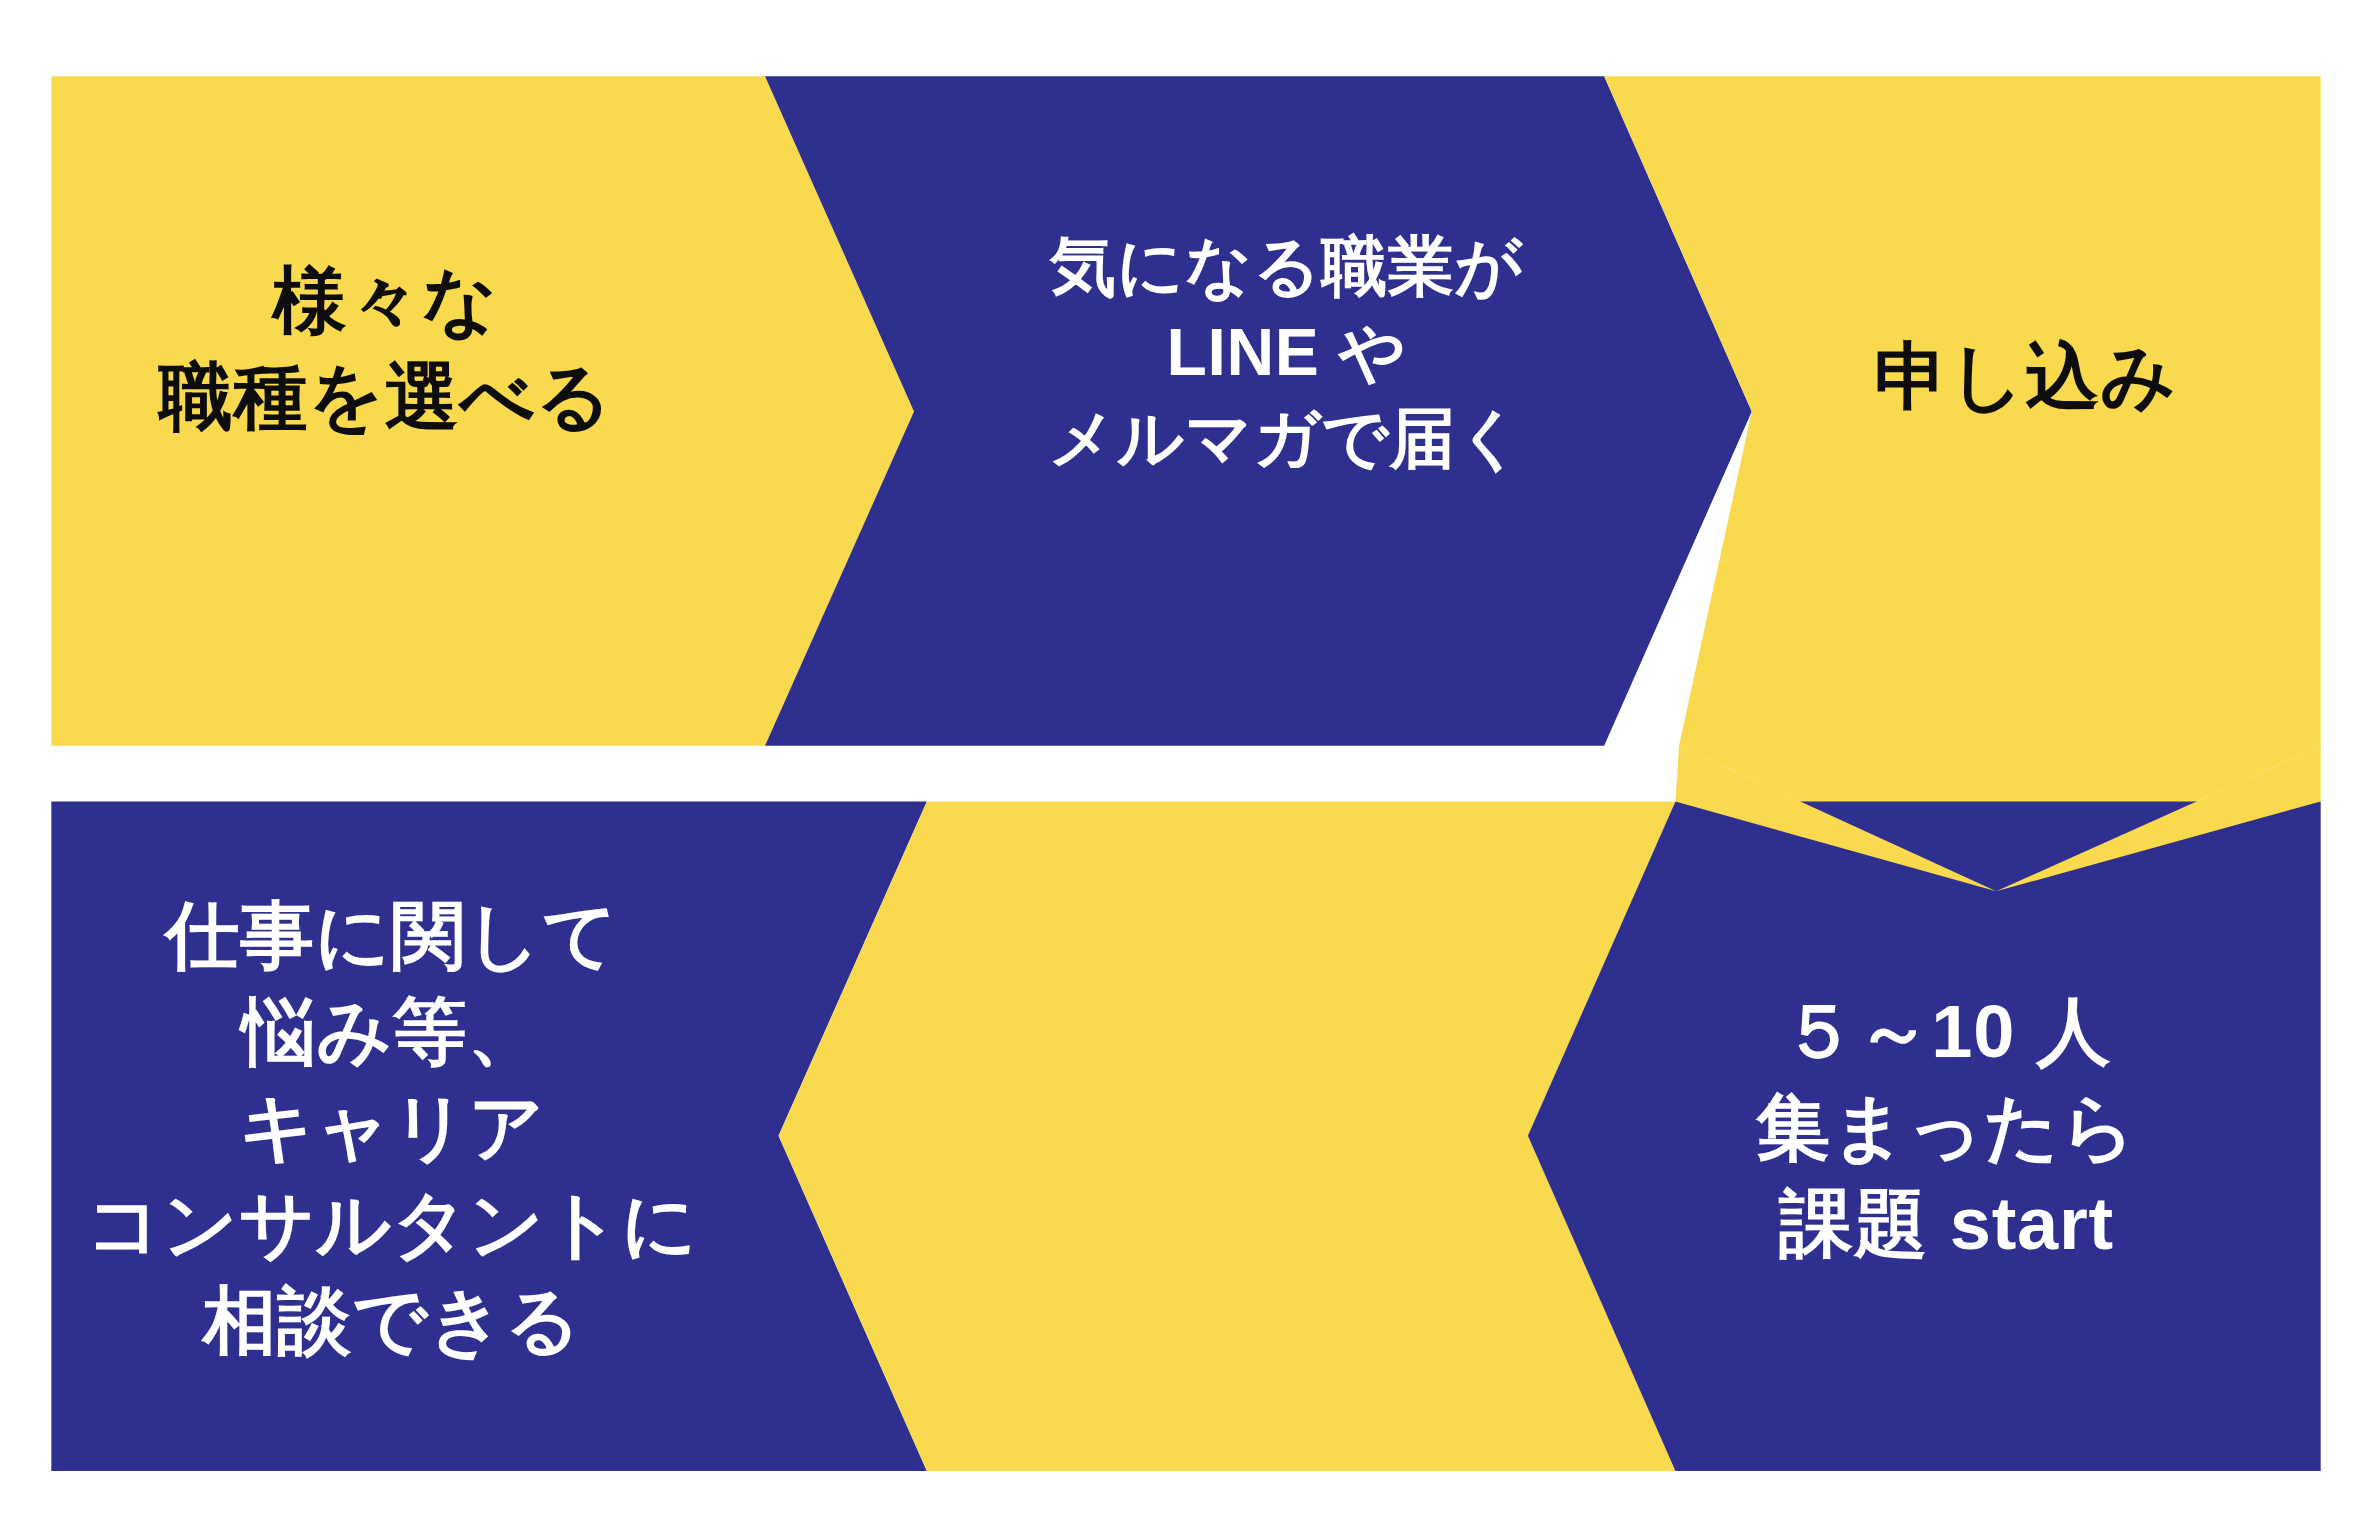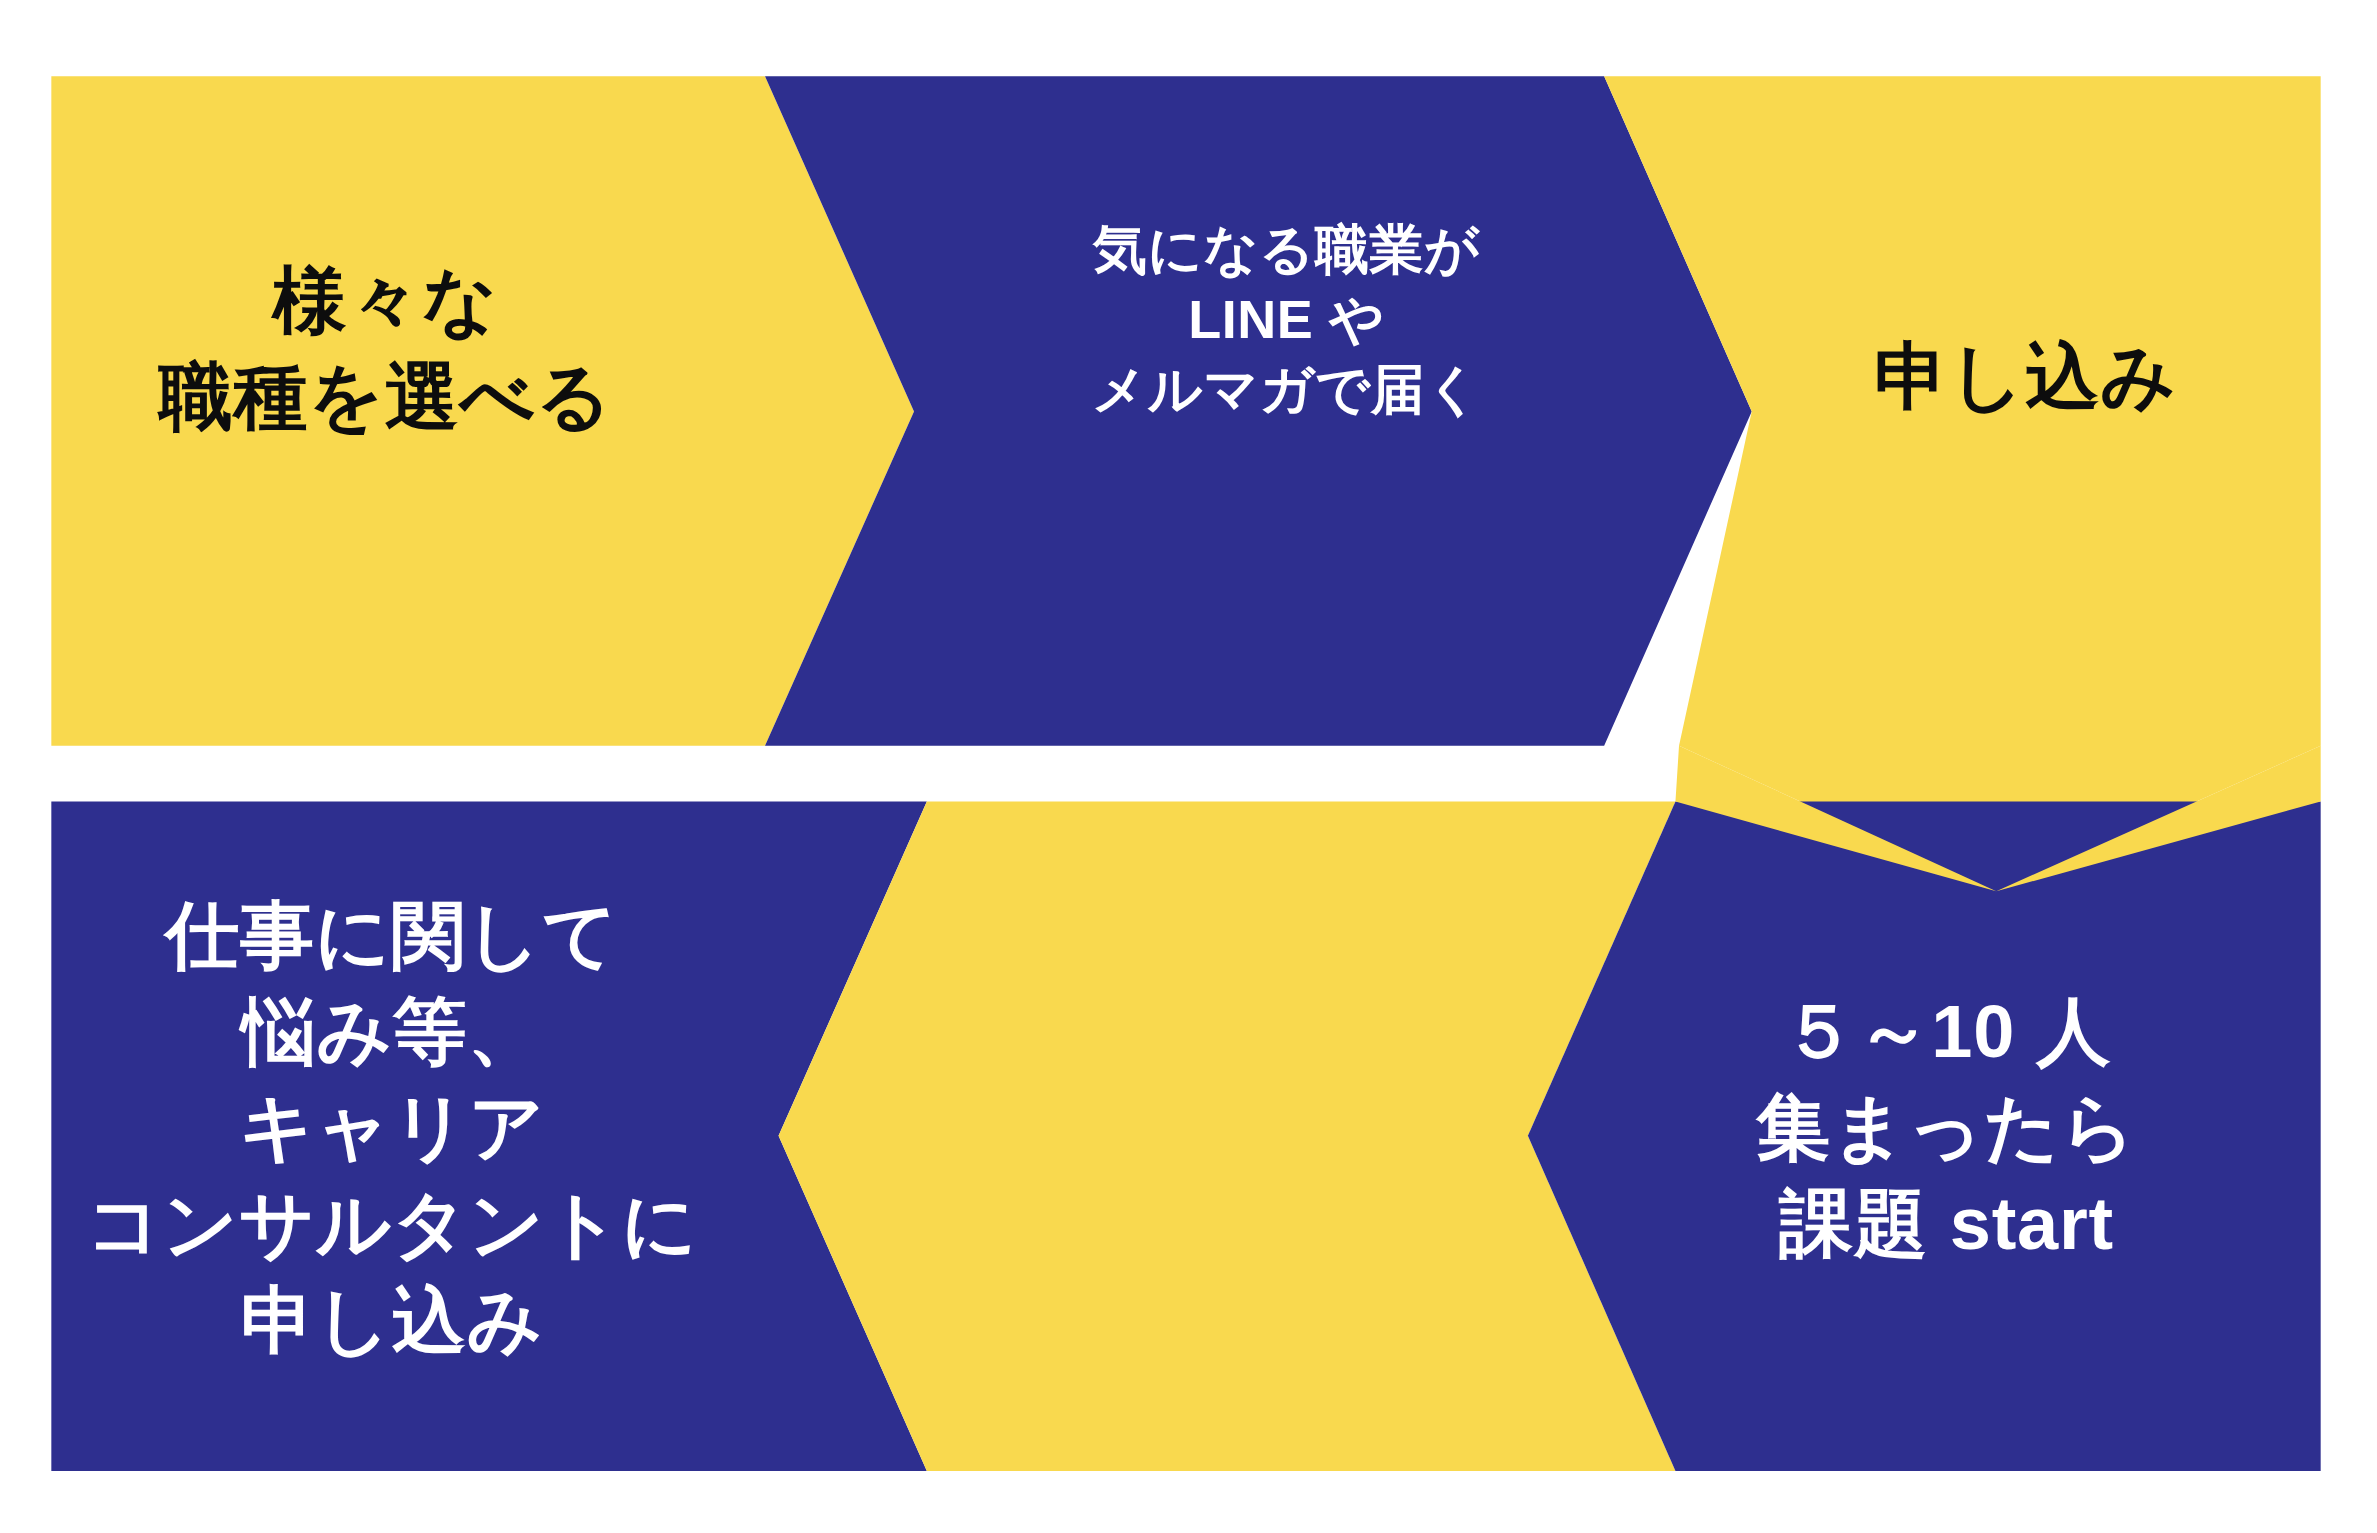--- a/index.html
+++ b/index.html
@@ -39,22 +39,22 @@
   }
   .lbl-dark { color: #0d0d0d; }
   .lbl-light { color: #ffffff; }
 
   
   #label-step-1 {
     left: 86px;  top: 253px;  width: 599px;
     font-size: 74px;
   }
   #label-step-2 {
-    left: 948px; top: 214px;  width: 677px;
-    font-size: 54px;
+    left: 948px; top: 224px;  width: 677px;
+    font-size: 66px;
   }
   #label-step-3 {
     left: 1776px; top: 329px;  width: 499px;
     font-size: 74px;
   }
   
   #label-step-4 {
     left: 78px;  top: 888px; width: 628px;
     font-size: 74px;
   }
@@ -95,21 +95,21 @@
   <div class="step-label lbl-light" id="label-step-2" style="color: rgb(255, 255, 255);">気になる職業が
 LINE や
 メルマガで届く</div>
 
   <div class="step-label lbl-dark" id="label-step-3" style="color: rgb(13, 13, 13);">申し込み</div>
 
   <div class="step-label lbl-light" id="label-step-4" style="color: rgb(255, 255, 255);">仕事に関して
 悩み等、
 キャリア
 コンサルタントに
-申し込み</div>
+相談できる</div>
 
 
   <div class="step-label lbl-light" id="label-step-6" style="color: rgb(255, 255, 255); text-align: center;">５～10 人
 集まったら
 課題 start</div>
 
 </div>
 
 
 </body></html>

